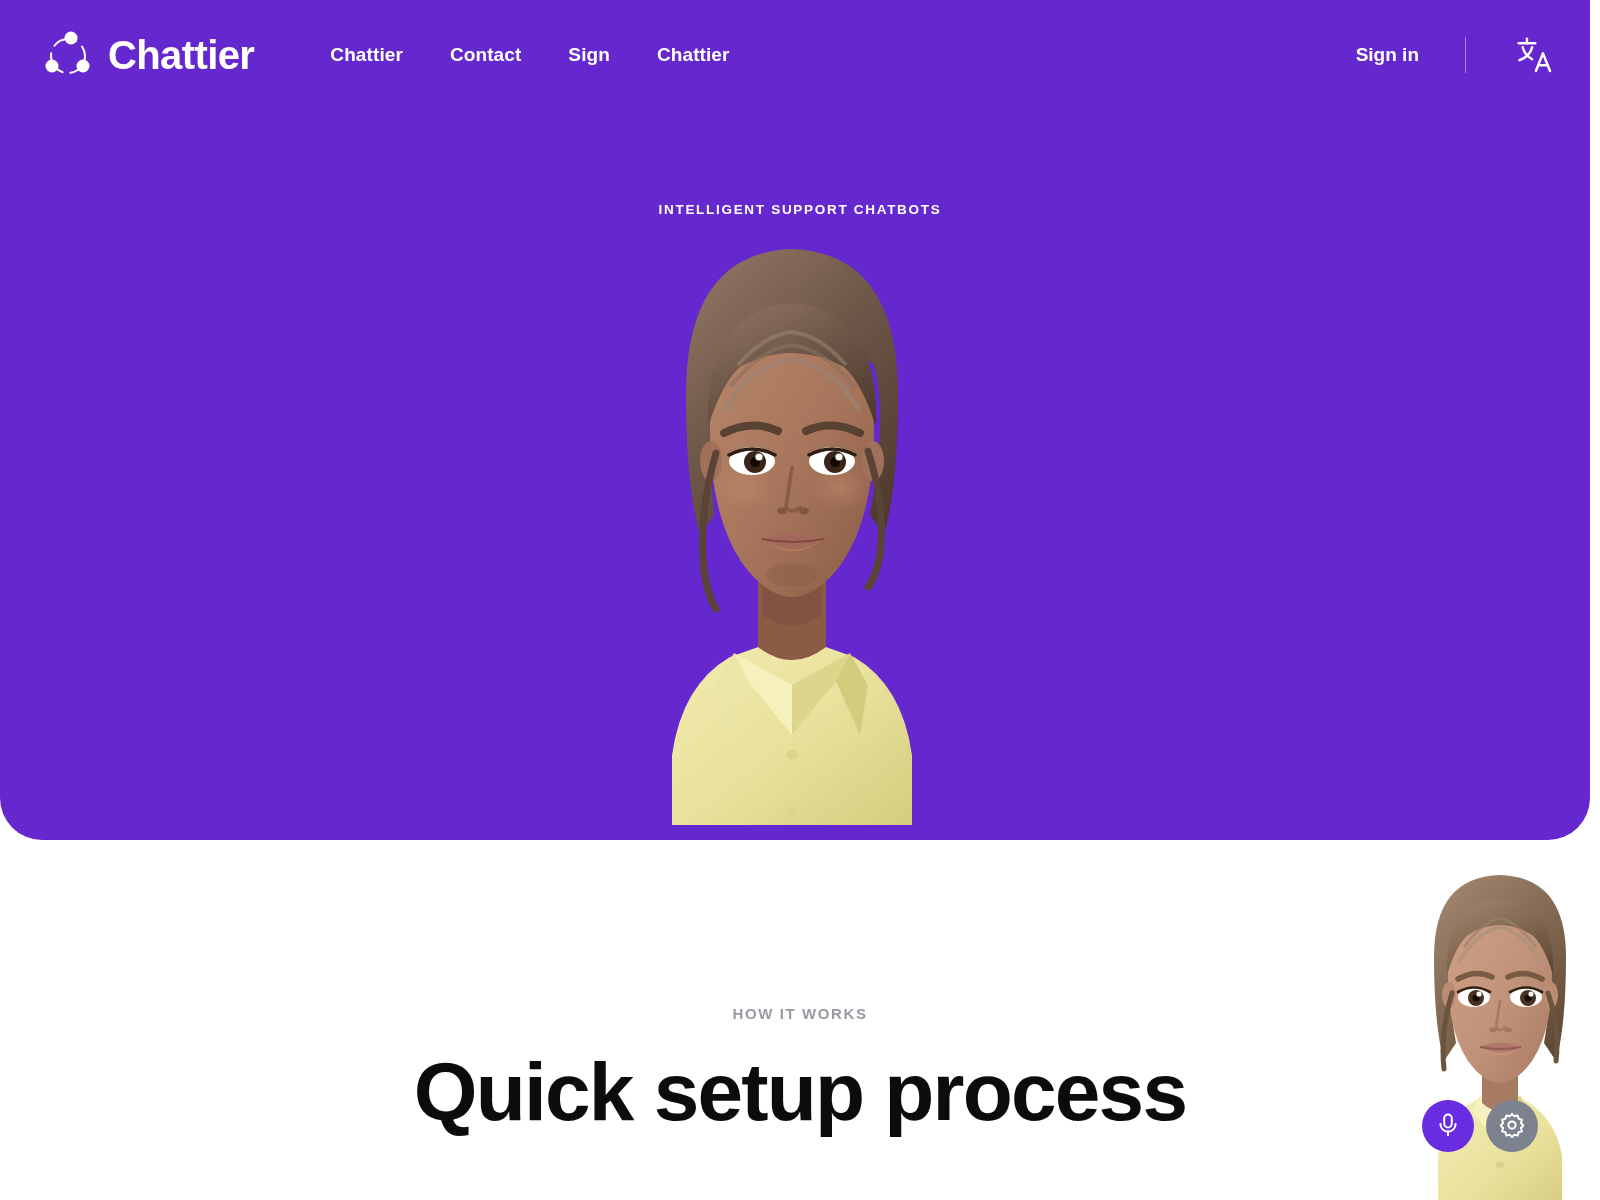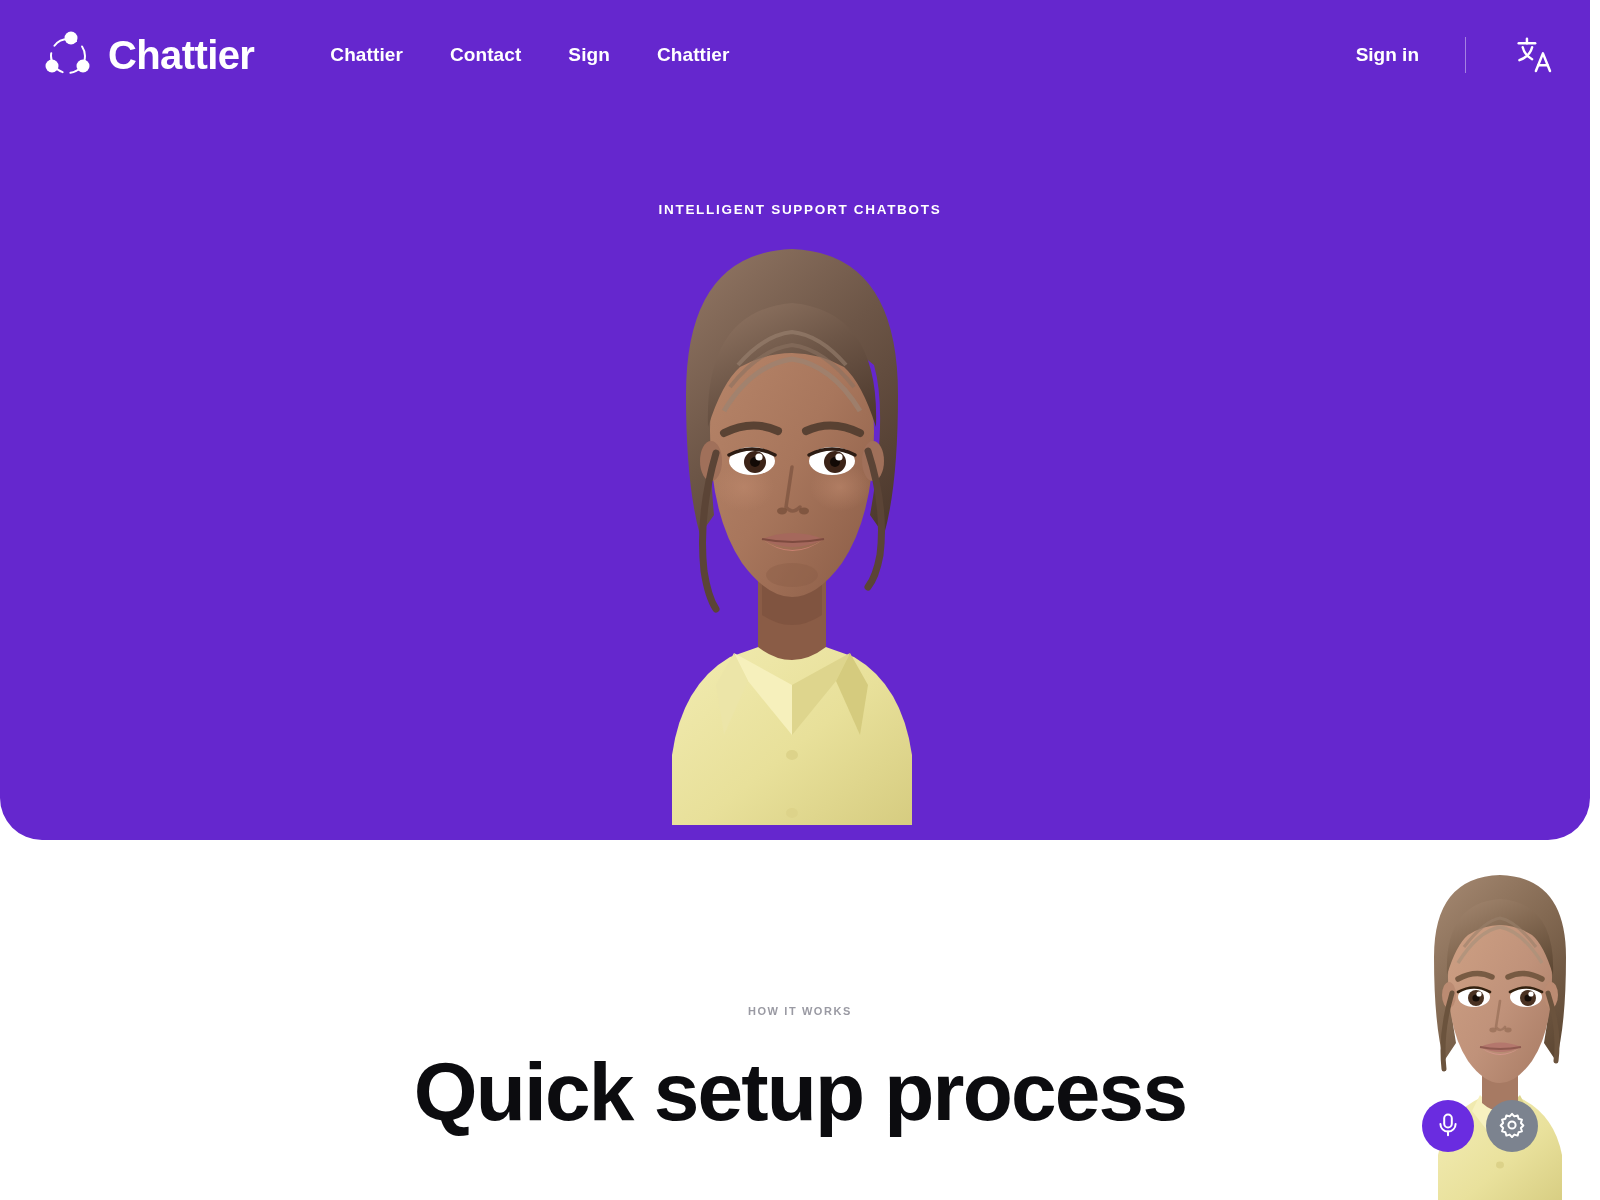--- a/index.html
+++ b/index.html
@@ -63,21 +63,21 @@
 
   
   .hero-avatar {
     position:absolute; left:612px; top:215px; width:360px; height:610px; z-index:3;
   }
   .hero-avatar svg { display:block; width:100%; height:100%; }
 
   
   .section-eyebrow {
     position:absolute; left:0; top:1005px; width:1600px; text-align:center;
-    color:#9a9aa3; font-size:11px; font-weight:600; letter-spacing:1.6px;
+    color:#9a9aa3; font-size:15px; font-weight:600; letter-spacing:1.6px;
   }
   .section-title {
     position:absolute; left:0; top:1048px; width:1600px; text-align:center;
     color:#0c0c0f; font-size:82px; font-weight:700; letter-spacing:-1.8px;
     line-height:1.08;
   }
 
   
   .widget {
     position:absolute; left:1400px; top:865px; width:200px; height:335px; z-index:20;

